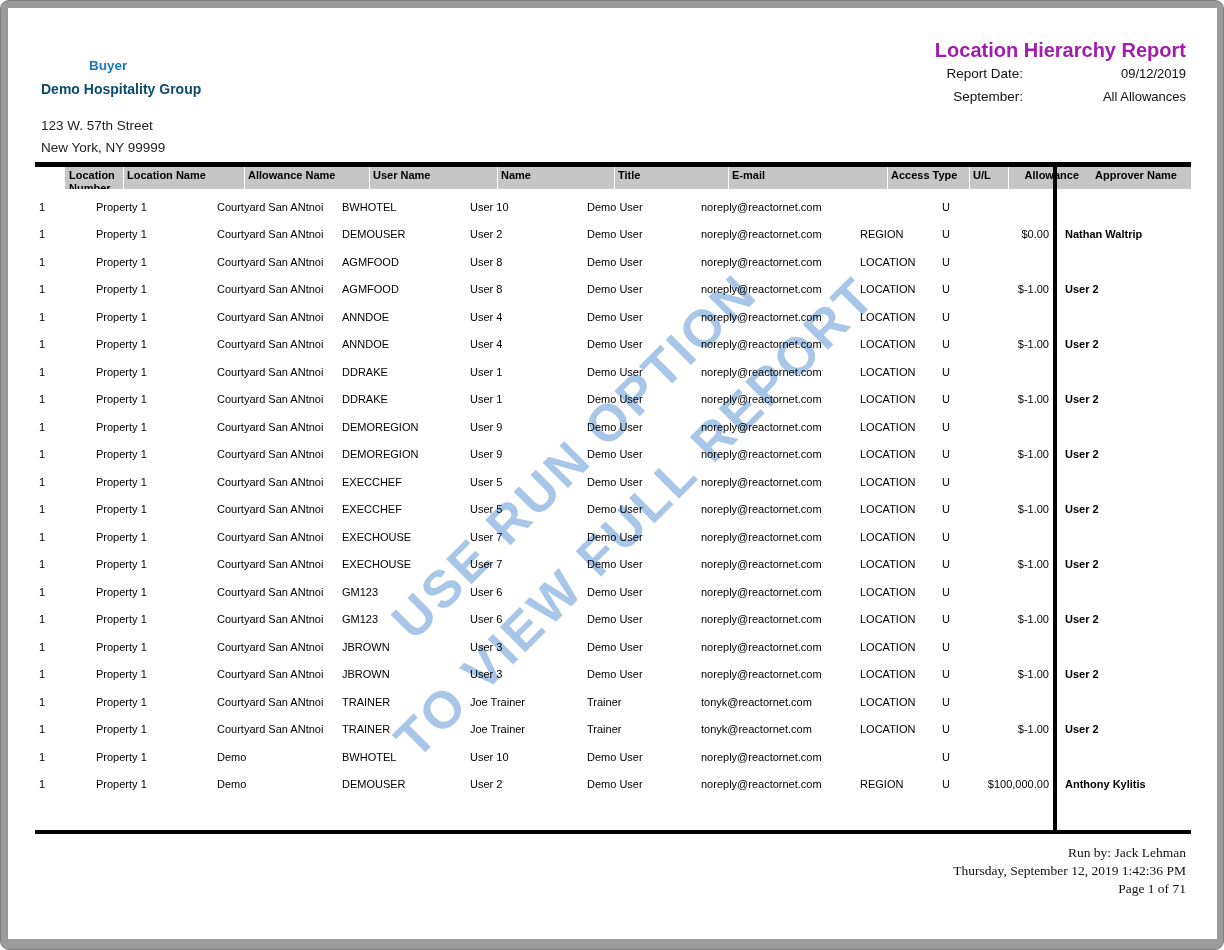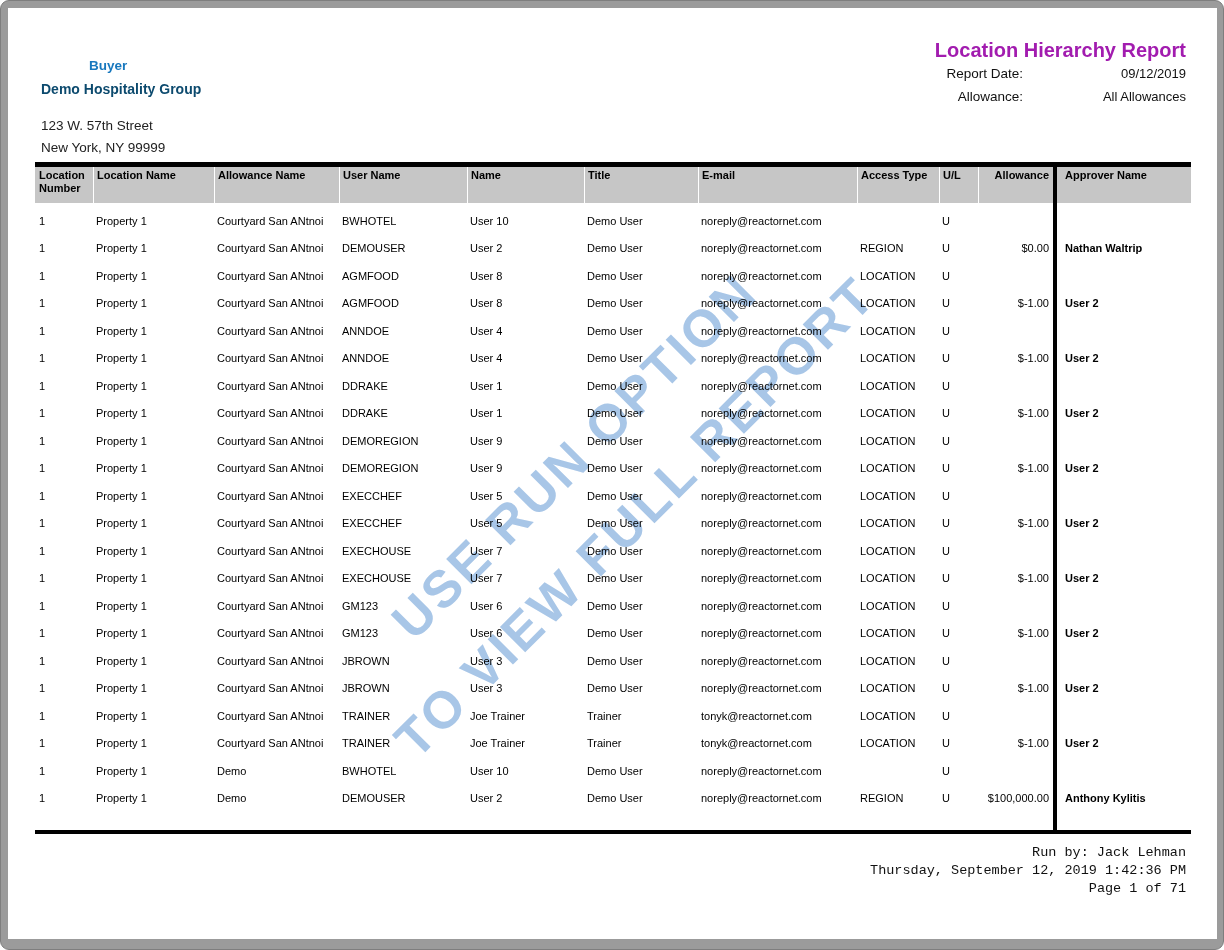--- a/index.html
+++ b/index.html
@@ -24,38 +24,38 @@
   
   .watermark{position:absolute;left:263px;top:390px;width:680px;height:190px;
     transform:rotate(-45deg);text-align:center;z-index:1;pointer-events:none;
     color:var(--watermark-blue,#a8c6e7);font-weight:bold;font-size:52px;line-height:86px;
     letter-spacing:3px;white-space:nowrap;}
 
   
   .table-wrap{position:absolute;left:27px;top:154px;width:1156px;z-index:2;}
   .rule-top{height:5px;background:#000;}
   .grid{display:grid;grid-template-columns:58px 121px 125px 128px 117px 114px 159px 82px 39px 75px 4px 134px;}
-  .thead{background:var(--header-gray,#c6c6c6);height:36px;}
+  .thead{background:var(--header-gray,#c6c6c6);height:22px;margin-left:30px;}
   .thead .cell{font-size:11px;font-weight:bold;color:#000;line-height:12.5px;padding:2px 2px 0 3px;border-left:1px solid #fff;overflow:hidden;}
   .thead .cell:first-child{border-left:none;padding-left:4px;}
   .thead .c-allow{text-align:right;padding-right:4px;}
   .thead .c-div{border-left:none;padding:0;}
   .thead .c-approver{border-left:none;padding-left:8px;}
   .tbody{padding-top:4px;}
   .row{height:27.5px;align-items:center;}
   .row .cell{font-size:11px;color:#000;padding-left:3px;white-space:nowrap;overflow:hidden;}
   .row .cell:first-child{padding-left:4px;}
   .row .c-allow{text-align:right;padding-right:4px;padding-left:0;}
   .row .c-approver{padding-left:8px;font-weight:bold;}
   .divider-bar{position:absolute;left:1045px;top:159px;width:4px;height:663px;background:#000;z-index:3;}
   .rule-bottom{position:absolute;left:27px;top:822px;width:1156px;height:4px;background:#000;z-index:3;}
 
   
   .footer-block{position:absolute;right:31px;top:836px;text-align:right;z-index:2;
-    font-family:Liberation Mono, monospace;font-size:13.5px;color:#111;line-height:18px;}
+    font-family:Liberation Serif, serif;font-size:13.5px;color:#111;line-height:18px;}
 </style>
 </head>
 <body>
 
 <div class="canvas">
   <div class="frame">
     <div class="page">
 
       <div class="watermark">
         <div>USE RUN OPTION</div>
@@ -69,21 +69,21 @@
         <div class="addr">New York, NY 99999</div>
       </div>
 
       <div class="title-block">
         <div class="report-title">Location Hierarchy Report</div>
         <div class="meta-row">
           <span class="meta-label">Report Date:</span>
           <span class="meta-value">09/12/2019</span>
         </div>
         <div class="meta-row">
-          <span class="meta-label">Allowance:</span>
+          <span class="meta-label">September:</span>
           <span class="meta-value">All Allowances</span>
         </div>
       </div>
 
       <div class="table-wrap">
         <div class="rule-top"></div>
         <div class="grid thead">
           <div class="cell">Location Number</div>
           <div class="cell">Location Name</div>
           <div class="cell">Allowance Name</div>

